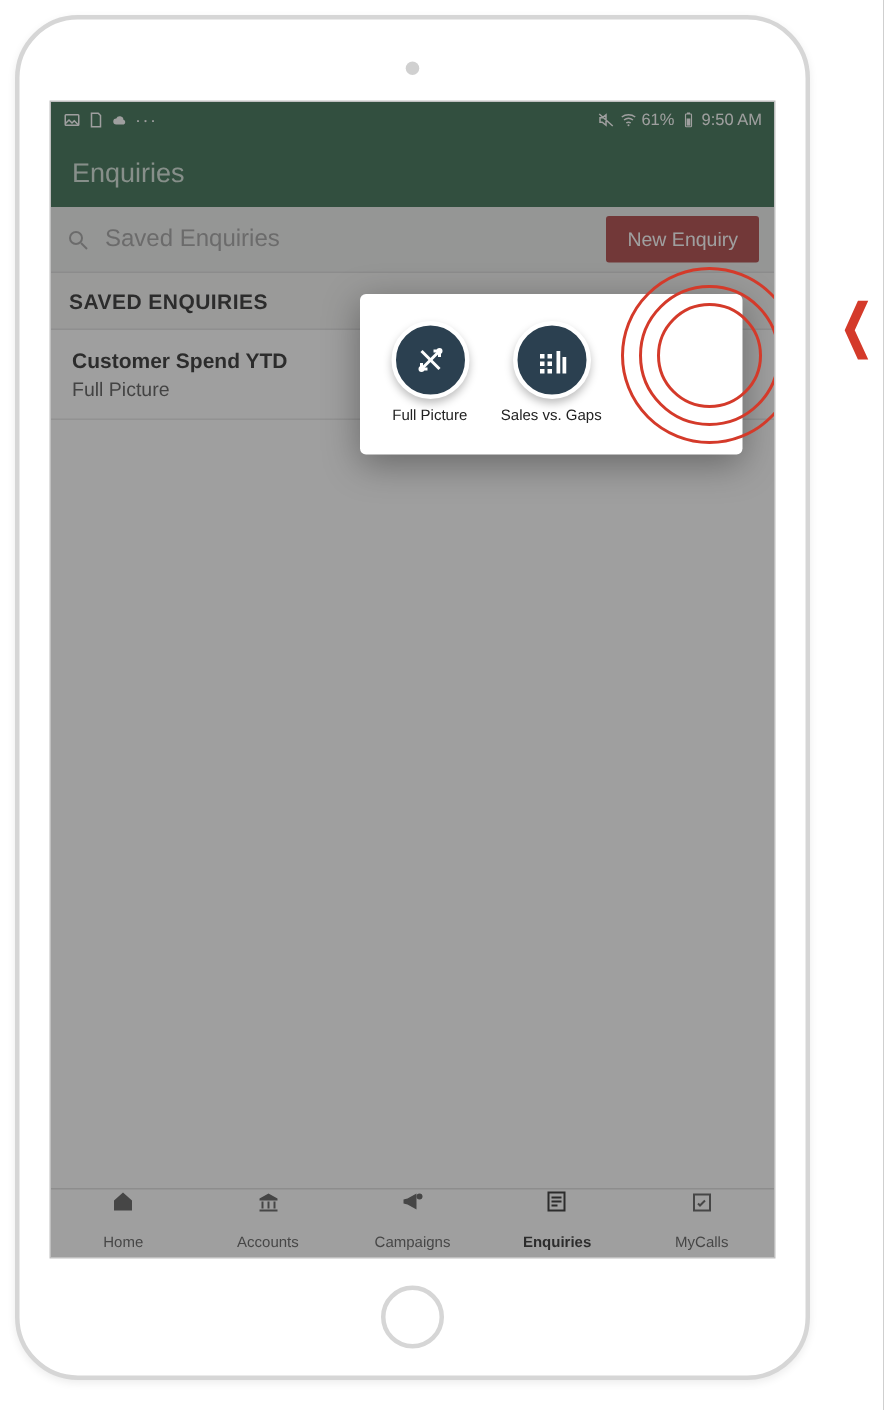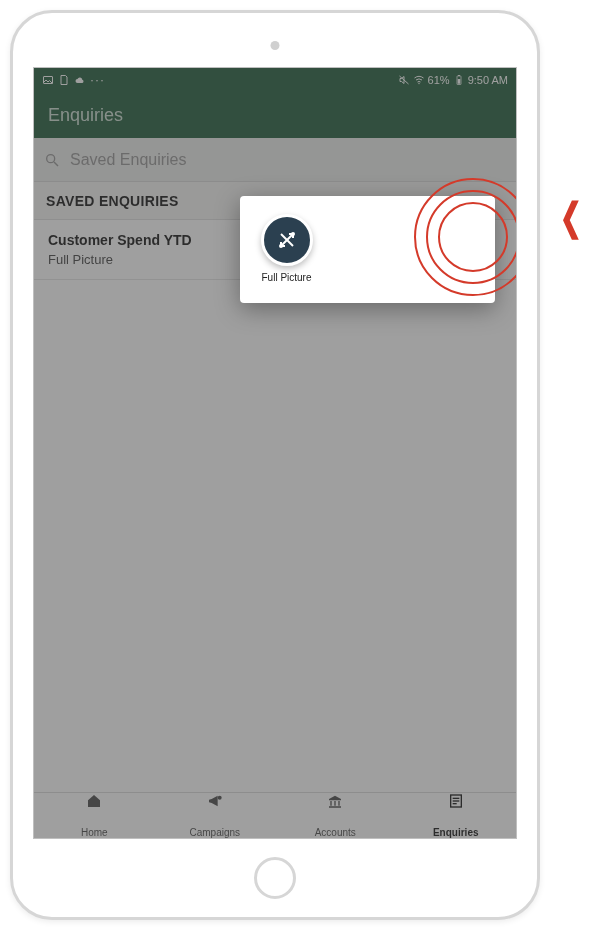--- a/index.html
+++ b/index.html
@@ -37,21 +37,21 @@
   
   .sectiontitle { height:38px; display:flex; align-items:center; padding:0 12px; font-size:14px; font-weight:700; background:#f3f3f2; border-bottom:1px solid #dcdcdc; letter-spacing:0.3px; }
 
   
   .saveditem { padding:12px 14px; border-bottom:1px solid #e2e2e2; background:#fff; }
   .saveditem .ti { font-size:14px; font-weight:700; }
   .saveditem .su { font-size:13px; color:#333; margin-top:4px; }
 
   
   .bottomnav { position:absolute; left:0; right:0; bottom:0; height:46px; background:#fff; border-top:1px solid #d8d8d8; display:flex; }
-  .navitem { flex:1; display:flex; flex-direction:column; align-items:center; justify-content:space-between; gap:14px; font-size:10px; color:#3b3b3b; }
+  .navitem { flex:1; display:flex; flex-direction:column; align-items:center; justify-content:flex-start; gap:14px; font-size:10px; color:#3b3b3b; }
   .navitem.active { font-weight:700; color:#000; }
   .navitem .nico { width:18px; height:16px; }
 
   
   .overlay { position:absolute; inset:0; background:rgba(80,80,80,0.55); }
 
   
   .popup {
     position:absolute; top:128px; right:21px; width:255px; background:#fff;
     border-radius:4px; box-shadow:0 6px 24px rgba(0,0,0,0.35); padding:12px 6px 10px;
@@ -118,78 +118,103 @@
     </div>
 
     <div class="searchrow">
       <div class="search">
         <svg class="mag" viewBox="0 0 24 24">
             <circle cx="10" cy="10" r="6" fill="none" stroke="#8d8d8d" stroke-width="2"></circle>
             <line x1="15" y1="15" x2="21" y2="21" stroke="#8d8d8d" stroke-width="2"></line>
           </svg>
         <span>Saved Enquiries</span>
       </div>
+      <div class="newenq">
+        <span>New Enquiry</span>
+      </div>
     </div>
 
     <div class="sectiontitle">
       <span>SAVED ENQUIRIES</span>
     </div>
 
     <div class="saveditem">
       <div class="ti">Customer Spend YTD</div>
       <div class="su">Full Picture</div>
     </div>
 
     <div class="bottomnav">
       <div class="navitem">
         <svg class="nico" viewBox="0 0 24 24">
             <path d="M3 11l9-8 9 8v10H3z" fill="#3b3b3b"></path>
           </svg>
         <span>Home</span>
       </div>
       <div class="navitem">
         <svg class="nico" viewBox="0 0 24 24">
+            <path d="M3 9l9-5 9 5v2H3zM5 12h2v7H5zM11 12h2v7h-2zM17 12h2v7h-2zM3 20h18v2H3z" fill="#3b3b3b"></path>
+          </svg>
+        <span>Accounts</span>
+      </div>
+      <div class="navitem">
+        <svg class="nico" viewBox="0 0 24 24">
             <path d="M3 10v4l4 1 9 5V4L7 9z" fill="#3b3b3b"></path>
             <circle cx="19" cy="7" r="3" fill="#3b3b3b"></circle>
           </svg>
         <span>Campaigns</span>
-      </div>
-      <div class="navitem">
-        <svg class="nico" viewBox="0 0 24 24">
-            <path d="M3 9l9-5 9 5v2H3zM5 12h2v7H5zM11 12h2v7h-2zM17 12h2v7h-2zM3 20h18v2H3z" fill="#3b3b3b"></path>
-          </svg>
-        <span>Accounts</span>
       </div>
       <div class="navitem active">
         <svg class="nico" viewBox="0 0 24 24">
             <rect x="4" y="3" width="16" height="18" fill="none" stroke="#000" stroke-width="2"></rect>
             <line x1="7" y1="8" x2="17" y2="8" stroke="#000" stroke-width="2"></line>
             <line x1="7" y1="12" x2="17" y2="12" stroke="#000" stroke-width="2"></line>
             <line x1="7" y1="16" x2="13" y2="16" stroke="#000" stroke-width="2"></line>
           </svg>
         <span>Enquiries</span>
+      </div>
+      <div class="navitem">
+        <svg class="nico" viewBox="0 0 24 24">
+            <rect x="4" y="5" width="16" height="16" fill="none" stroke="#3b3b3b" stroke-width="2"></rect>
+            <path d="M8 14l2 2 5-5" fill="none" stroke="#3b3b3b" stroke-width="2"></path>
+          </svg>
+        <span>MyCalls</span>
       </div>
     </div>
 
     <div class="overlay"></div>
 
     <div class="popup">
       <div class="popitem">
         <div class="popcircle">
           <svg width="24" height="24" viewBox="0 0 24 24">
               <circle cx="12" cy="12" r="11" fill="none"></circle>
               <line x1="6" y1="18" x2="18" y2="6" stroke="#fff" stroke-width="2"></line>
               <line x1="6" y1="6" x2="18" y2="18" stroke="#fff" stroke-width="2"></line>
               <circle cx="6" cy="18" r="2" fill="#fff"></circle>
               <circle cx="18" cy="6" r="2" fill="#fff"></circle>
               <path d="M14 6h4v4M10 18H6v-4" fill="none" stroke="#fff" stroke-width="2"></path>
             </svg>
         </div>
         <span class="pl">Full Picture</span>
       </div>
+      <div class="popitem">
+        <div class="popcircle">
+          <svg width="24" height="24" viewBox="0 0 24 24">
+            <rect x="4" y="8" width="3" height="3" fill="#fff"></rect>
+              <rect x="4" y="13" width="3" height="3" fill="#fff"></rect>
+              <rect x="4" y="18" width="3" height="3" fill="#fff"></rect>
+            <rect x="9" y="8" width="3" height="3" fill="#fff"></rect>
+              <rect x="9" y="13" width="3" height="3" fill="#fff"></rect>
+              <rect x="9" y="18" width="3" height="3" fill="#fff"></rect>
+            <rect x="15" y="6" width="2.5" height="15" fill="#fff"></rect>
+            <rect x="19" y="10" width="2.5" height="11" fill="#fff"></rect>
+          </svg>
+        </div>
+        <span class="pl">Sales vs. Gaps</span>
+      </div>
     </div>
 
     <div class="rings" style="left:380px; top:110px; width:120px; height:120px;">
       <div class="r" style="left:0; top:0; width:118px; height:118px;"></div>
       <div class="r" style="left:12px; top:12px; width:94px; height:94px;"></div>
       <div class="r" style="left:24px; top:24px; width:70px; height:70px;"></div>
     </div>
 
   </div>
 

